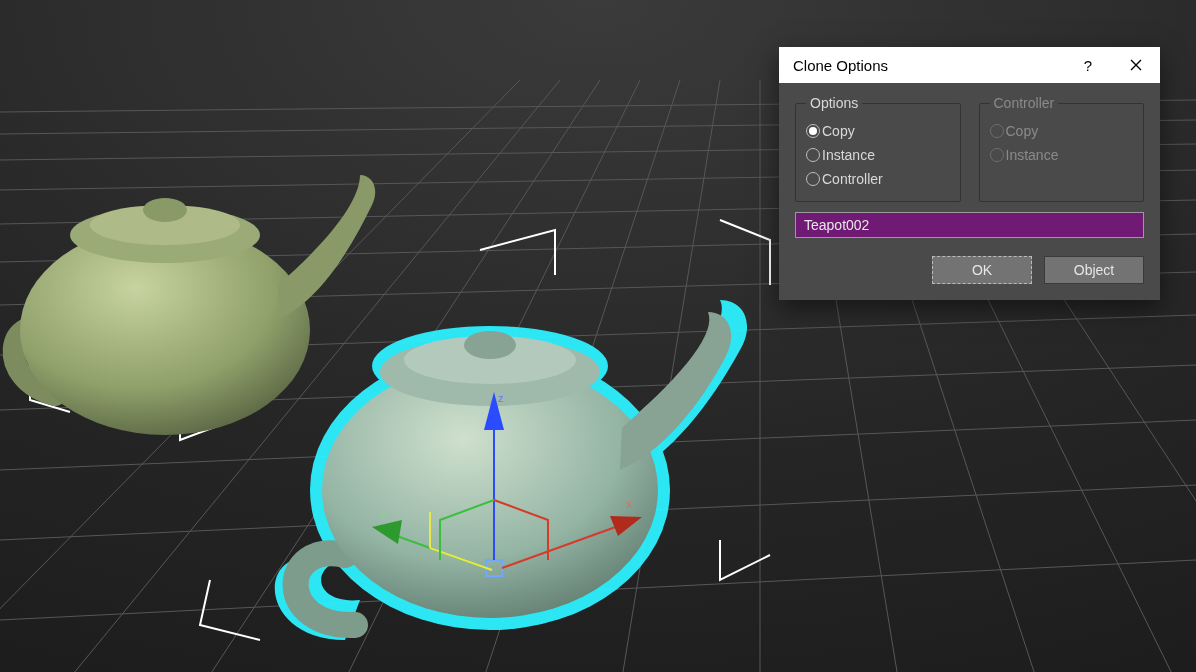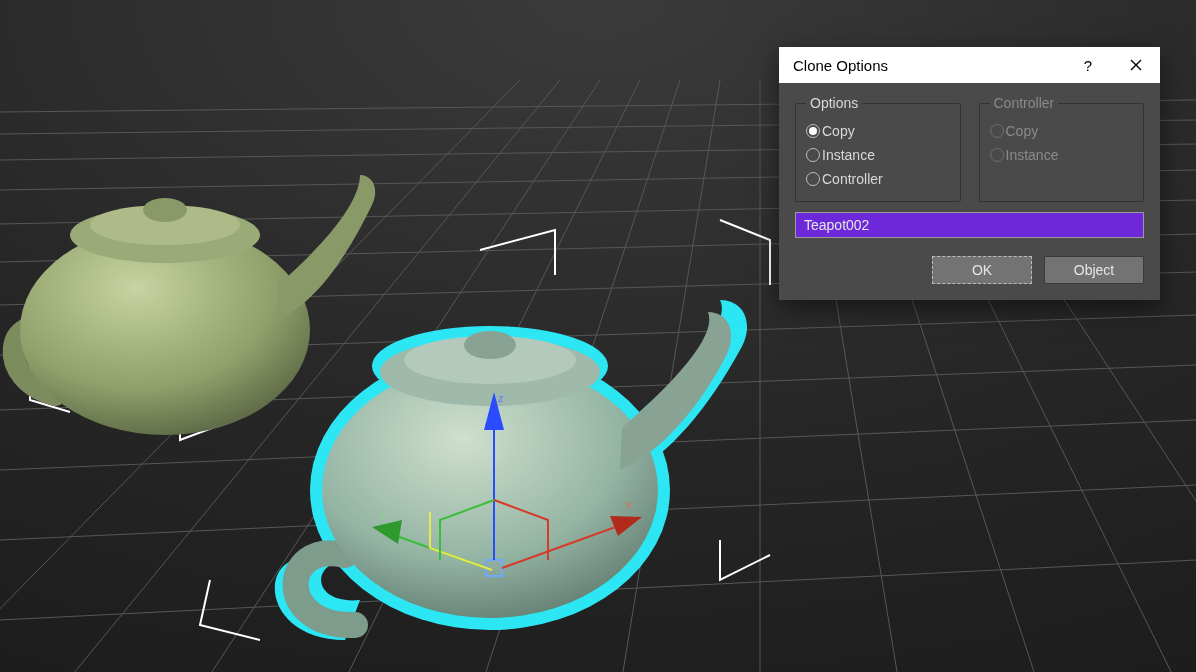--- a/index.html
+++ b/index.html
@@ -98,21 +98,21 @@
   .spinner .arrows div {
     flex: 1; display:flex; align-items:center; justify-content:center;
     font-size: 7px; line-height: 1; color: #ccc; cursor: pointer;
   }
   .spinner .arrows div:first-child { border-bottom: 1px solid #2b2b2b; }
 
   .name-block { margin-top: 10px; }
   .name-block .lbl { display: block; margin-bottom: 4px; }
   .text-input {
     width: 100%; height: 26px;
-    background: #6d28d9; color: #e6e6e6;
+    background: #701a75; color: #e6e6e6;
     border: 1px solid #9a9a9a;
     padding: 0 8px; font-size: 14px;
     outline: none;
   }
 
   .btn-row {
     display: flex; justify-content: flex-end; gap: 12px;
     margin-top: 18px;
   }
   .btn {

